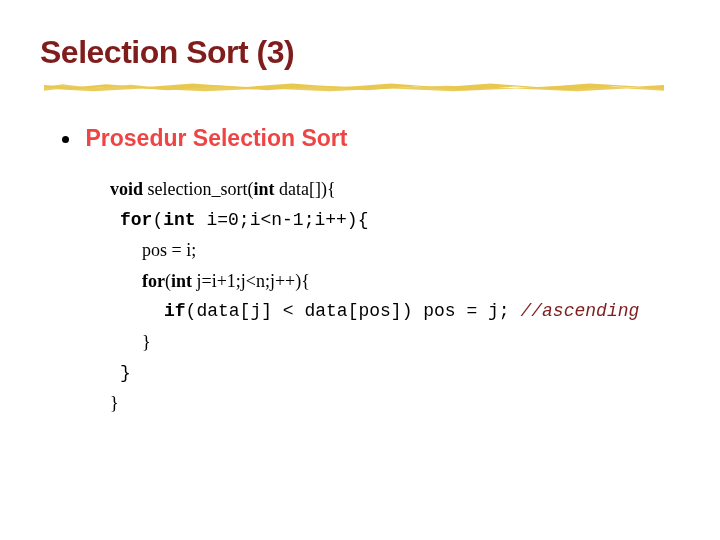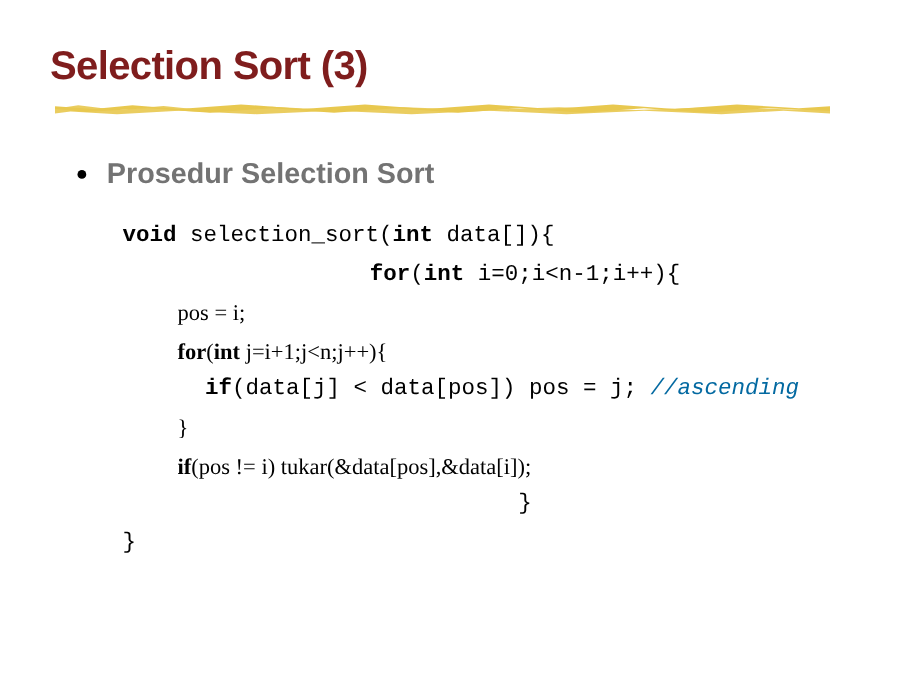--- a/index.html
+++ b/index.html
@@ -56,36 +56,36 @@
     background: #000;
     border-radius: 50%;
     vertical-align: middle;
     margin-right: 12px;
     position: relative;
     top: -2px;
   }
   .sub-text {
     font-size: 23px;
     font-weight: 900;
-    color: #737373;
+    color: #ef4444;
     font-family: Arial, Helvetica, sans-serif;
   }
   .codeblock {
     margin-left: 58px;
     font-family: "Courier New", Courier, monospace;
     font-size: 18px;
     color: #000;
     line-height: 1.7;
   }
-  .codeblock .l0 { margin-left: 0; }
-  .codeblock .l1 { margin-left: 22px; text-align: center; }
+  .codeblock .l0 { margin-left: 12px; font-family: Liberation Serif, serif; }
+  .codeblock .l1 { margin-left: 22px; }
   .codeblock .l2 { margin-left: 44px; font-family: Liberation Serif, serif; }
   .codeblock .l3 { margin-left: 66px; }
   .codeblock .bold { font-weight: bold; }
-  .codeblock .comment { font-style: italic; color: #0369a1; }
+  .codeblock .comment { font-style: italic; color: #7f1d1d; }
 </style>
 </head>
 <body>
 
 <div class="title">Selection Sort (3)</div>
 
 <div class="underline">
   <div class="brush2"></div>
   <div class="brush"></div>
 </div>
@@ -95,16 +95,15 @@
   <span class="sub-text">Prosedur Selection Sort</span>
 </div>
 
 <div class="codeblock">
   <div class="l0"><span class="bold">void</span> <span></span><span>selection_sort(<span class="bold">int</span> data[]){</span></div>
   <div class="l1"><span class="bold">for</span>(<span class="bold">int</span> i=0;i&lt;n-1;i++){</div>
   <div class="l2">pos = i;</div>
   <div class="l2"><span class="bold">for</span>(<span class="bold">int</span> j=i+1;j&lt;n;j++){</div>
   <div class="l3"><span class="bold">if</span>(data[j] &lt; data[pos]) pos = j; <span class="comment">//ascending</span></div>
   <div class="l2">}</div>
-  <div class="l2"><span class="bold">if</span>(pos != i) tukar(&amp;data[pos],&amp;data[i]);</div>
   <div class="l1">}</div>
   <div class="l0">}</div>
 </div>
 
 </body></html>

